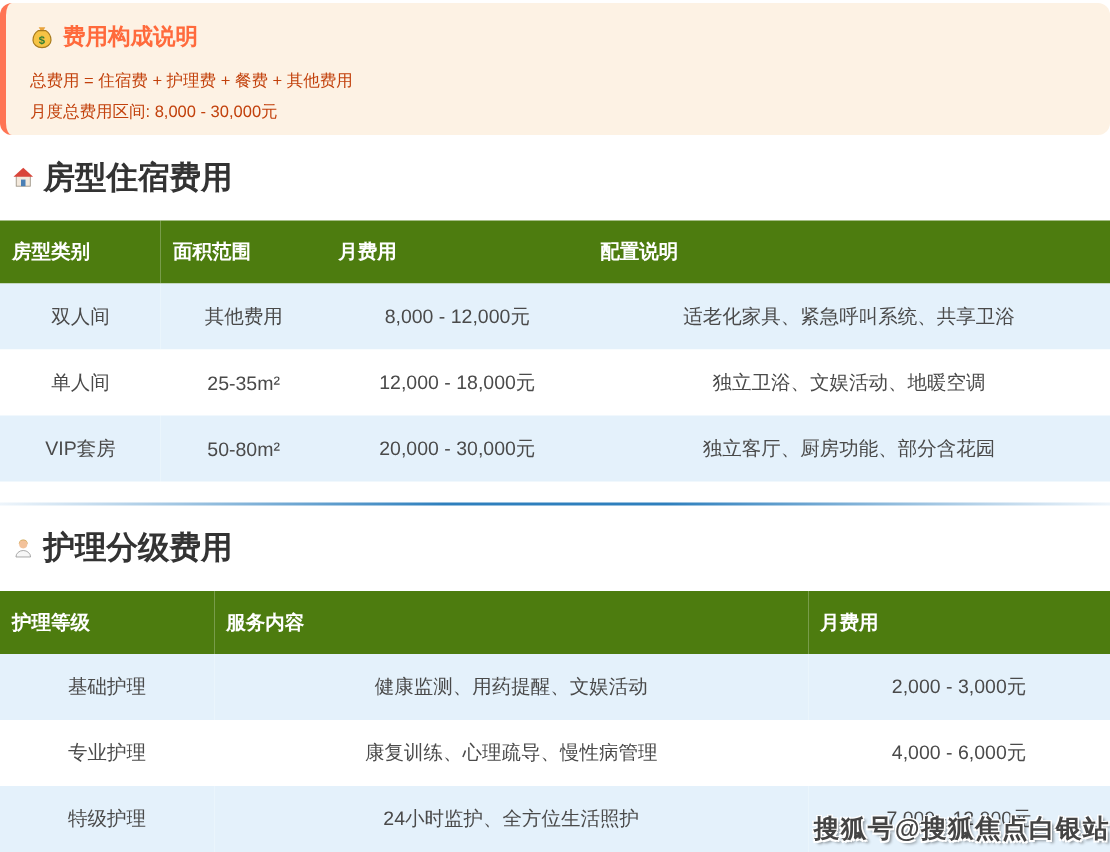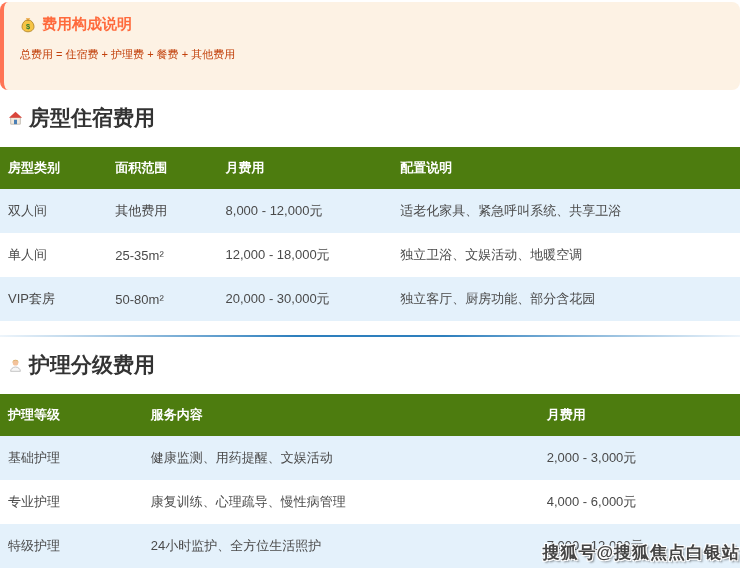--- a/index.html
+++ b/index.html
@@ -16,21 +16,21 @@
 
   
   .section-title { display:flex; align-items:center; gap:6px; margin:18px 0 19px 8px;
     font-size:21px; font-weight:bold; color:#333; height:20px; }
   .icon { display:inline-flex; align-items:center; }
 
   
   table.fee-table { width:100%; border-collapse:collapse; table-layout:fixed; }
   table.fee-table th { background:#4d7c0f; color:#fff; font-size:13px; font-weight:bold;
     text-align:left; padding:12px 8px; }
-  table.fee-table td { font-size:13px; color:#4a4a4a; padding:13px 8px; text-align:left; }
+  table.fee-table td { font-size:13px; color:#4a4a4a; padding:13px 8px; text-align:center; }
   table.fee-table tbody tr:nth-child(odd)  { background:#e4f1fb; }
   table.fee-table tbody tr:nth-child(even) { background:#ffffff; }
 
   .divider { height:2px; margin-top:14px;
     background:linear-gradient(90deg,#eef5fb 0%,#2e7fbd 40%,#2e7fbd 60%,#eef5fb 100%); }
 
   
   .watermark { position:absolute; right:0px; bottom:4px; font-size:17px; font-weight:bold;
     color:#444; letter-spacing:1px; white-space:nowrap;
     text-shadow:1px 1px 0 #fff,-1px -1px 0 #fff,1px -1px 0 #fff,-1px 1px 0 #fff,2px 2px 2px rgba(0,0,0,.45);margin-top:32px; }
@@ -45,20 +45,21 @@
       <span class="icon">
         <svg width="16" height="16" viewBox="0 0 16 16">
           <path d="M5.8 1.2h4.4L8.8 3.6H7.2Z" fill="#e8a33d"></path>
           <path d="M5.6 3.4h4.8C12.9 5 14 7.4 14 9.8c0 2.8-2.7 5-6 5s-6-2.2-6-5C2 7.4 3.1 5 5.6 3.4Z" fill="#f6c445" stroke="#a97c1f" stroke-width="0.8"></path>
           <text x="8" y="12" font-size="7.5" font-weight="bold" fill="#2e7d32" text-anchor="middle">$</text>
         </svg>
       </span>
       <span>费用构成说明</span>
     </div>
     <div class="notice-line">总费用 = 住宿费 + 护理费 + 餐费 + 其他费用</div>
+    <div class="notice-line">月度总费用区间: 8,000 - 30,000元</div>
   </div>
 
   <div class="section-title">
     <span class="icon">
       <svg width="15" height="15" viewBox="0 0 16 16">
         <rect x="3" y="6.5" width="10" height="7.5" fill="#f3e9dc" stroke="#9a9183" stroke-width="0.6"></rect>
         <path d="M8 0.8 15 7.2H1Z" fill="#d9453a"></path>
         <rect x="6.4" y="9.3" width="3.2" height="4.7" fill="#4a7fb5"></rect>
       </svg>
     </span>

